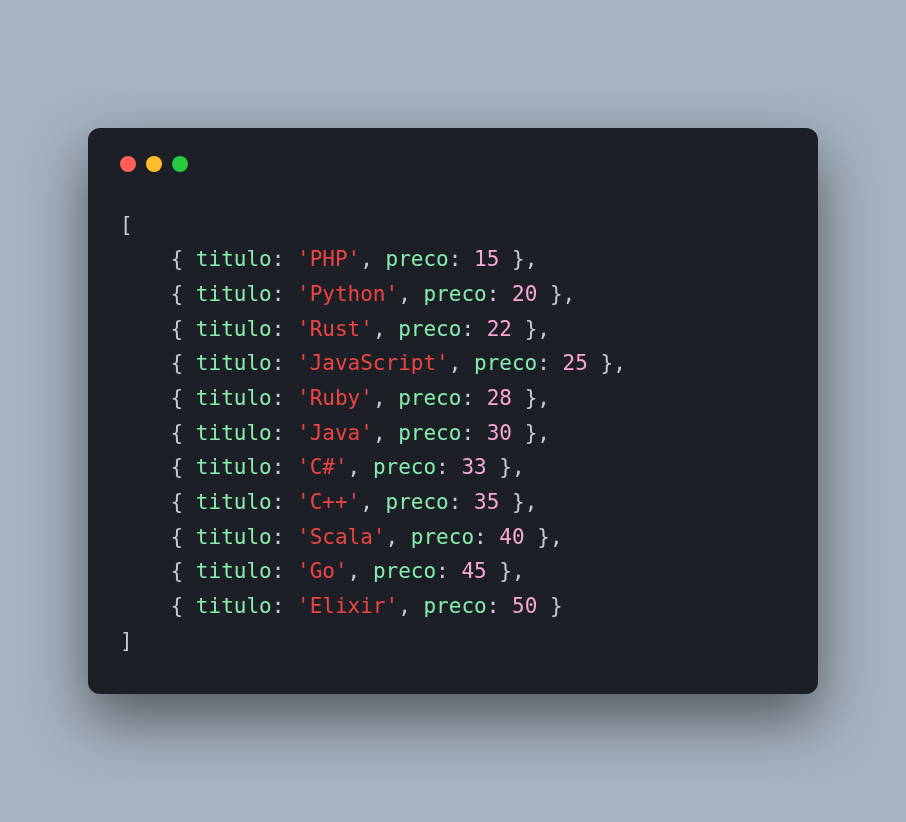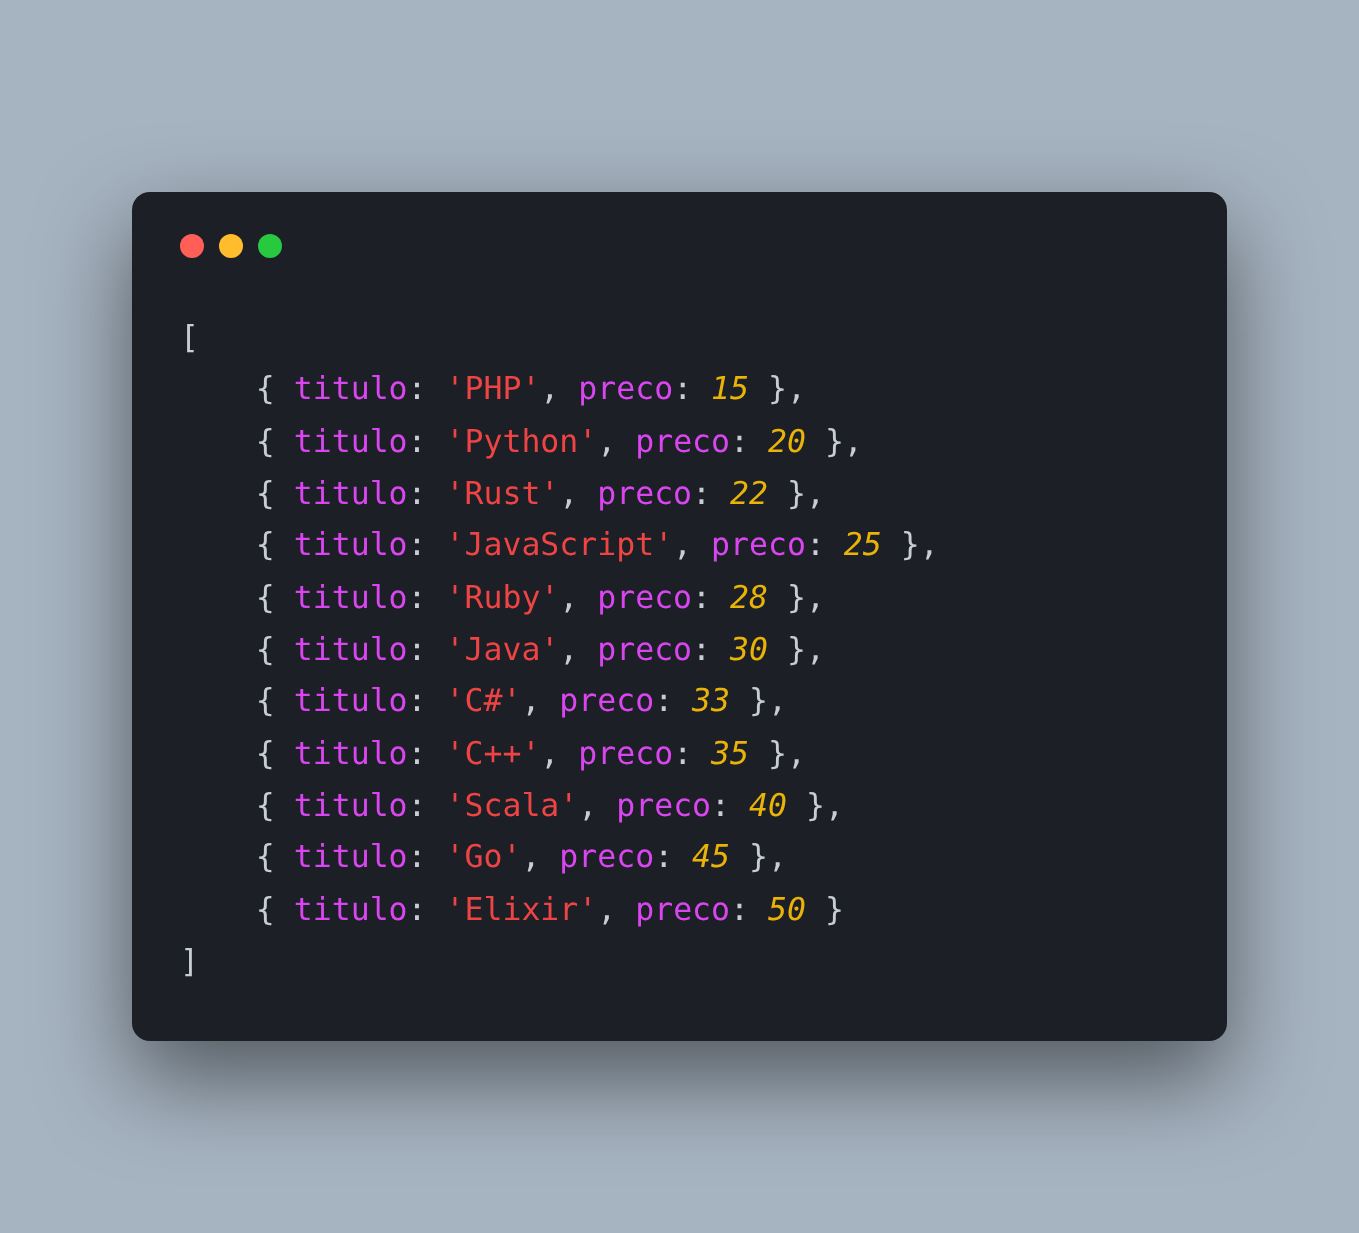--- a/index.html
+++ b/index.html
@@ -36,23 +36,23 @@
     .dot-red { background: #ff5f56; }
     .dot-yellow { background: #ffbd2e; }
     .dot-green { background: #27c93f; }
     .code {
       font-size: 21px;
       line-height: 1.65;
       white-space: pre;
       color: #c8ccd4;
     }
     .punct { color: #c8ccd4; }
-    .key { color: #d946ef; }
+    .key { color: #86efac; }
     .string { color: #ef4444; }
-    .number { color: #eab308; font-style: italic; }
+    .number { color: #f9a8d4; }
     .indent { display: inline-block; width: 4ch; }
   </style>
 </head>
 <body>
 
 <div class="window">
   <div class="titlebar">
     <div class="dot dot-red"></div>
     <div class="dot dot-yellow"></div>
     <div class="dot dot-green"></div>

